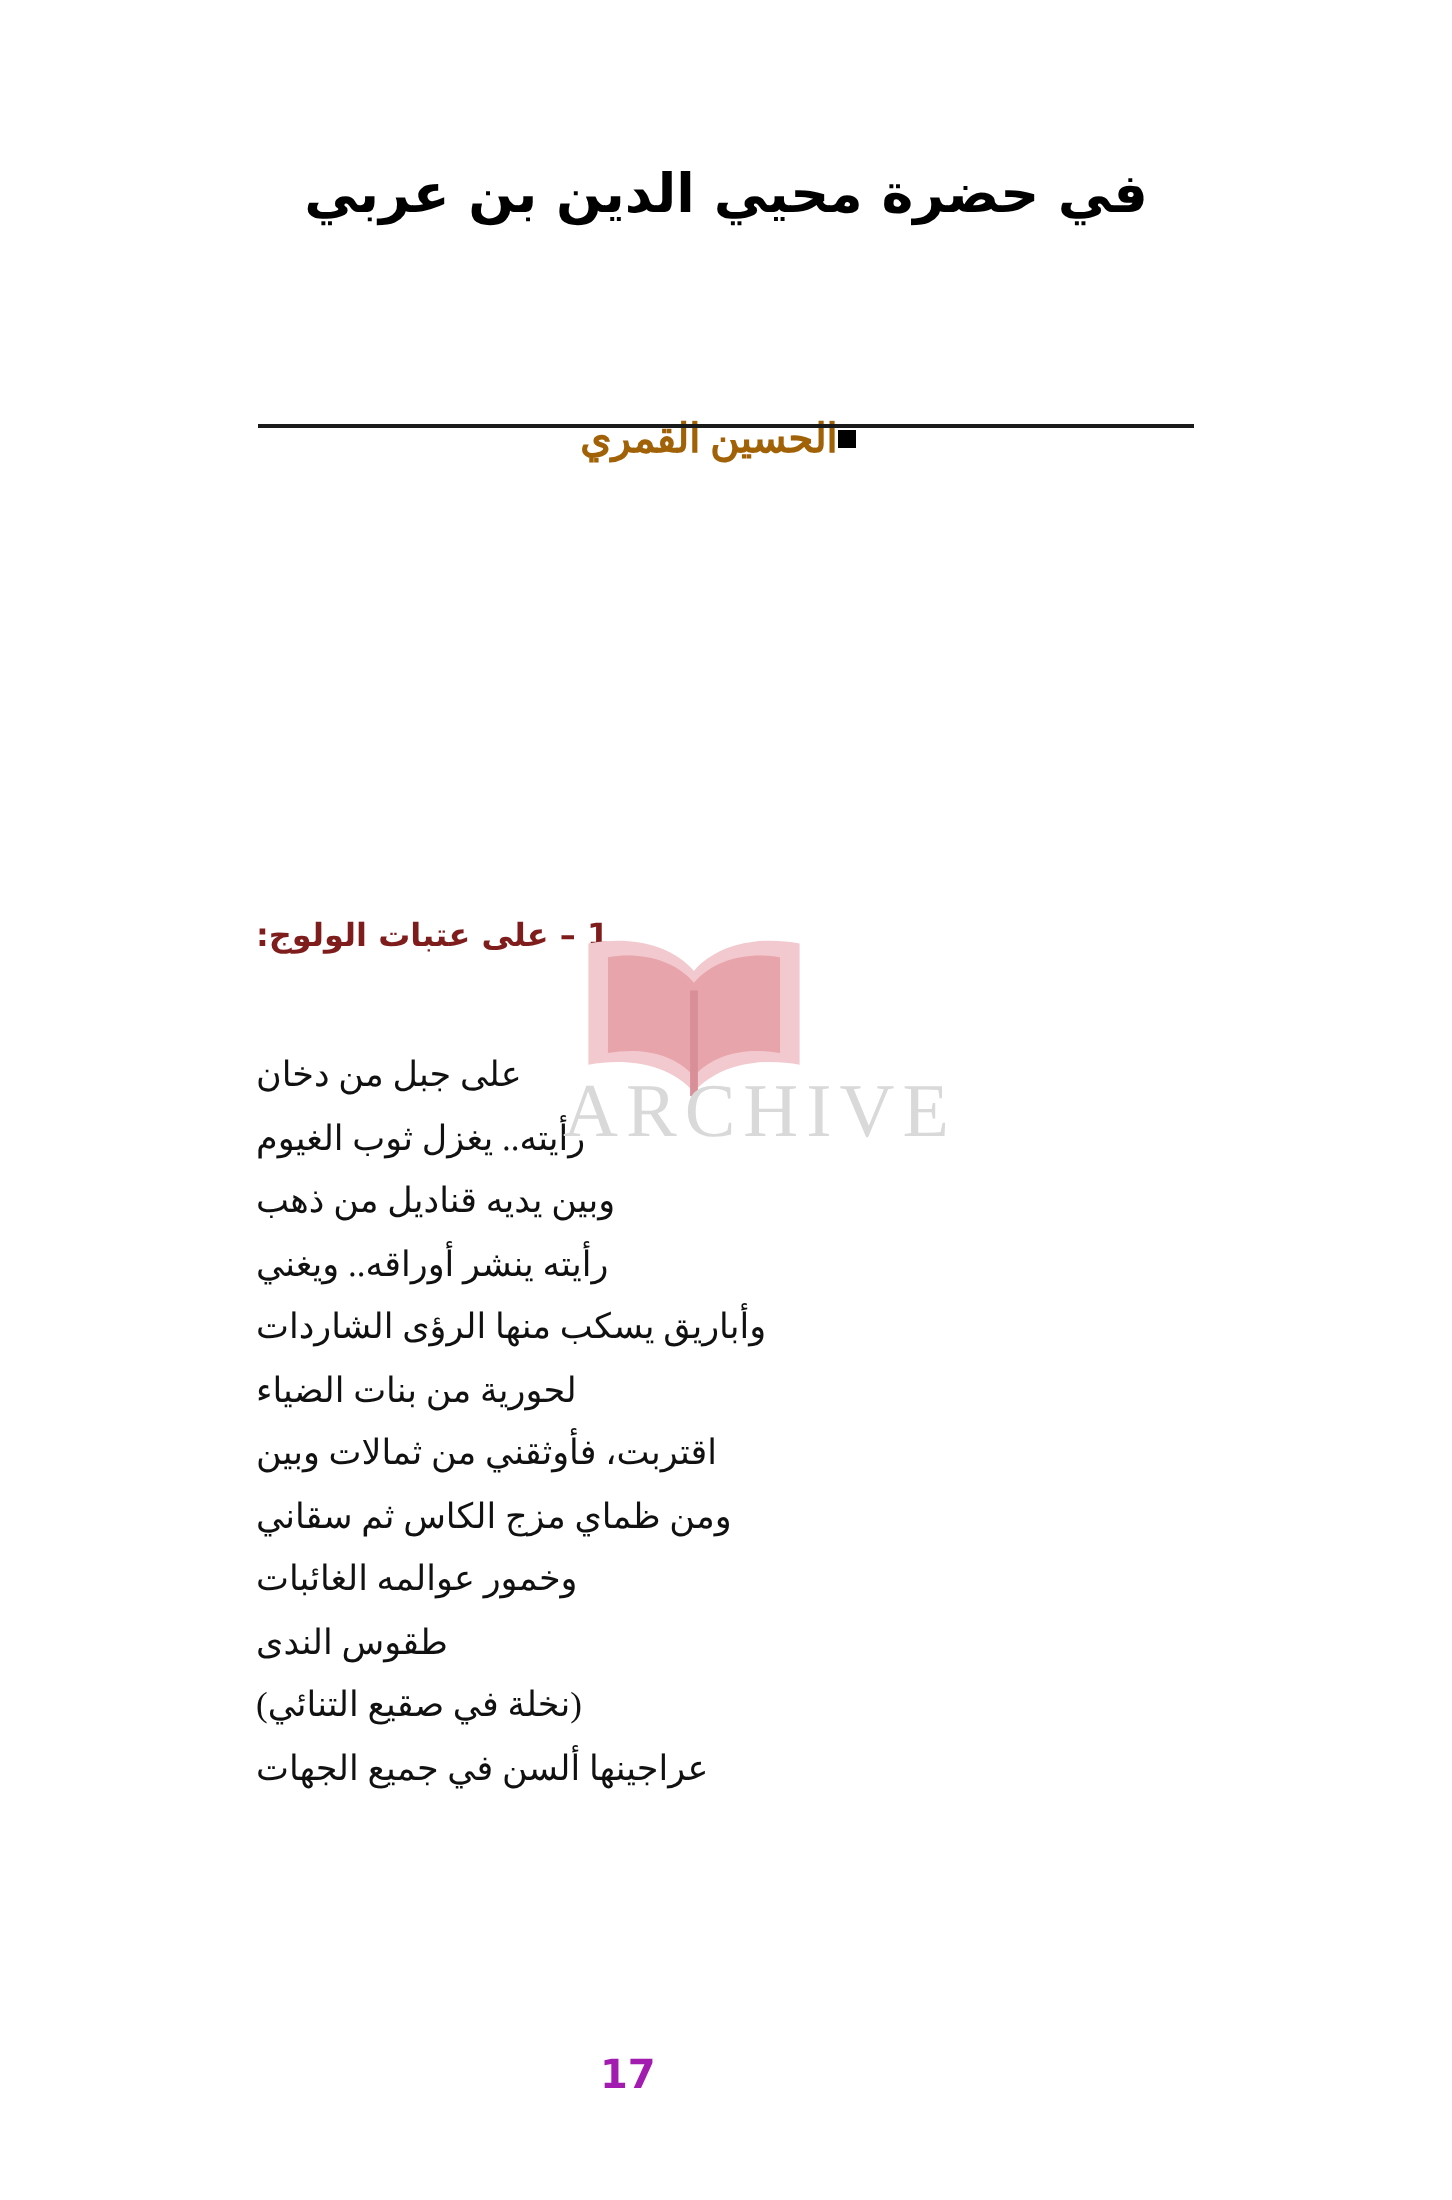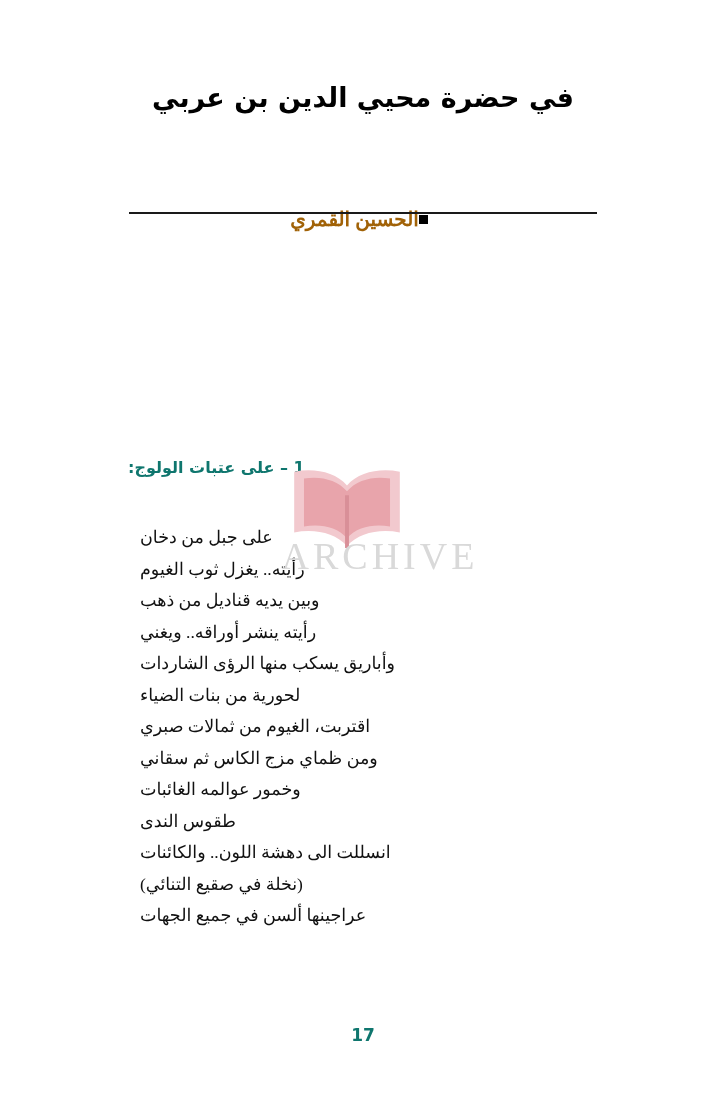--- a/index.html
+++ b/index.html
@@ -73,38 +73,38 @@
   .section-heading {
     position: absolute;
     top: 458px;
     right: 128px;
     left: 128px;
     text-align: left;
     font-family: "DejaVu Sans", sans-serif;
     font-weight: bold;
     font-size: 16px;
     direction: rtl;
-    color: #0f766e;
+    color: #7f1d1d;
   }
 
   
   .poem {
     position: absolute;
     top: 522px;
     right: 128px;
     left: 128px;
     text-align: left;
     direction: rtl;
     font-family: "Liberation Serif", serif;
     font-size: 17.5px;
     line-height: 31.5px;
     color: #111;
     white-space: nowrap;
   }
-  .poem .line { display: block; margin-left: 12px; }
+  .poem .line { display: block; }
 
   
   .watermark {
     position: absolute;
     top: 462px;
     left: 160px;
     width: 420px;
     height: 180px;
     pointer-events: none;
     z-index: 5;
@@ -140,25 +140,25 @@
     color: #e2b9bd;
     direction: ltr;
   }
 
   
   .page-number {
     position: absolute;
     top: 1025px;
     left: 300px;
     width: 126px;
-    text-align: center;
+    text-align: left;
     font-family: "DejaVu Sans", sans-serif;
     font-weight: bold;
-    font-size: 17px;
-    color: #0f766e;
+    font-size: 20px;
+    color: #a21caf;
     direction: ltr;
   }
 </style>
 </head>
 <body>
 
 <div class="page">
 
   <div class="title">في حضرة محيي الدين بن عربي</div>
 
@@ -170,25 +170,24 @@
 
   <div class="section-heading">1 – على عتبات الولوج:</div>
 
   <div class="poem">
       <span class="line">على  جبل من دخان</span>
       <span class="line">رأيته.. يغزل ثوب الغيوم</span>
       <span class="line">وبين يديه قناديل من ذهب</span>
       <span class="line">رأيته ينشر أوراقه.. ويغني</span>
       <span class="line">وأباريق يسكب منها الرؤى الشاردات</span>
       <span class="line">لحورية من بنات الضياء</span>
-      <span class="line">اقتربت، الغيوم من ثمالات صبري</span>
+      <span class="line">اقتربت، فأوثقني من ثمالات وبين</span>
       <span class="line">ومن ظماي مزج الكاس ثم سقاني</span>
       <span class="line">وخمور عوالمه الغائبات</span>
       <span class="line">طقوس الندى</span>
-      <span class="line">انسللت الى دهشة اللون.. والكائنات</span>
       <span class="line">(نخلة في صقيع التنائي)</span>
       <span class="line">عراجينها ألسن في جميع الجهات</span>
     </div>
 
   <div class="watermark">
     <svg class="wm-book" viewBox="0 0 120 90">
       <path d="M60 24 C48 10, 26 6, 6 10 L6 72 C26 68, 48 72, 60 86 Z" fill="#f2c9ce"></path>
       <path d="M60 24 C72 10, 94 6, 114 10 L114 72 C94 68, 72 72, 60 86 Z" fill="#f2c9ce"></path>
       <path d="M60 30 C50 18, 32 14, 16 17 L16 66 C32 63, 50 66, 60 78 Z" fill="#e8a4ab"></path>
       <path d="M60 30 C70 18, 88 14, 104 17 L104 66 C88 63, 70 66, 60 78 Z" fill="#e8a4ab"></path>

